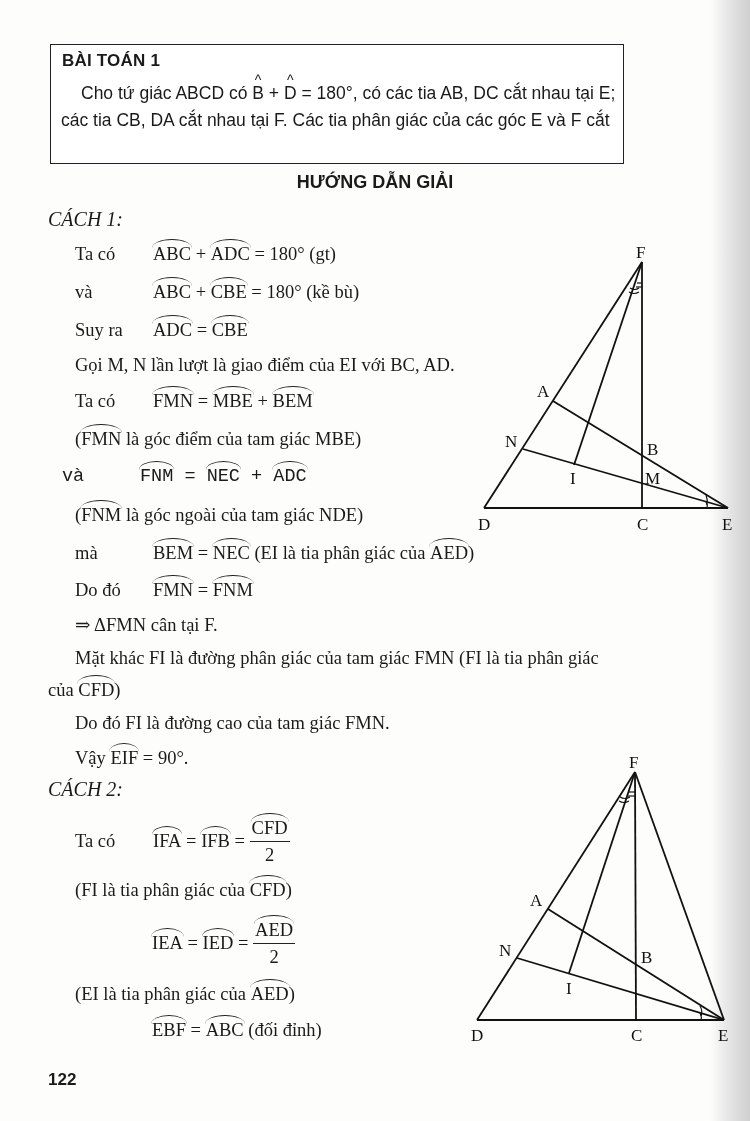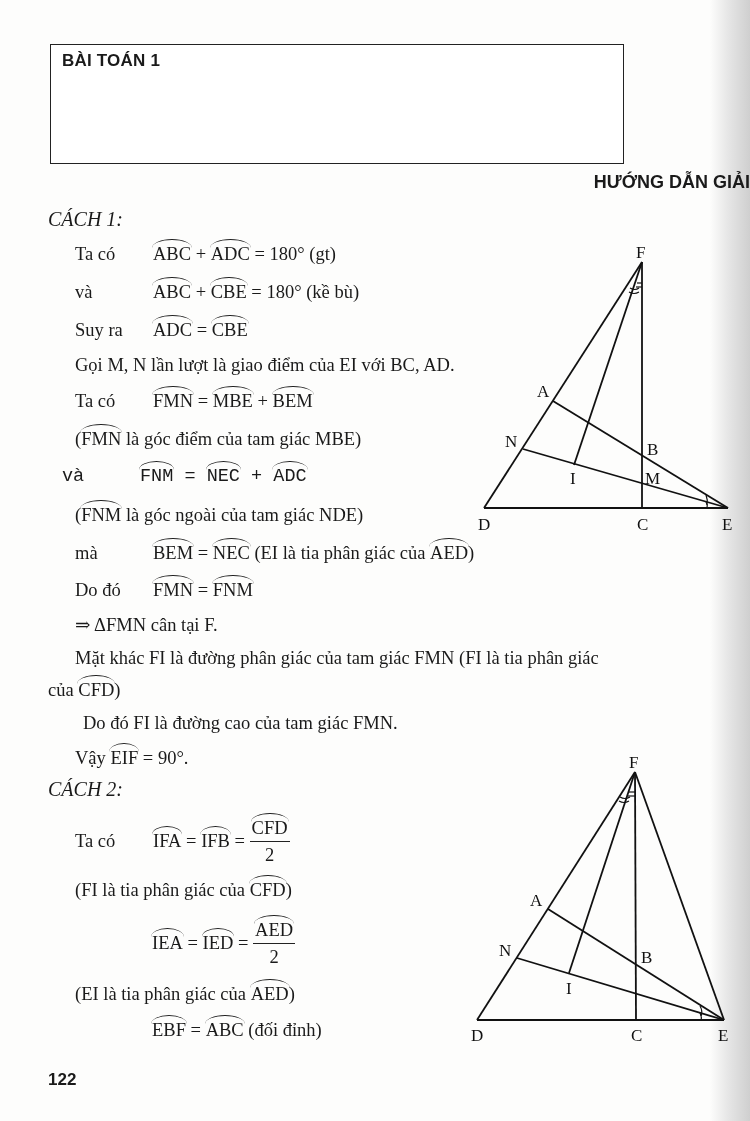--- a/index.html
+++ b/index.html
@@ -19,21 +19,21 @@
     font-family:"Liberation Sans","DejaVu Sans",sans-serif;
   }
   .problem-title {
     position:absolute; left:11px; top:6px;
     font-weight:bold; font-size:17px; letter-spacing:0.2px;
   }
   .problem-line {
     position:absolute; font-size:17.5px; white-space:nowrap;
   }
   .section-heading {
-    position:absolute; left:0; width:750px; top:172px; text-align:right;
+    position:absolute; left:0; width:750px; top:172px; text-align:center;
     font-family:"Liberation Sans","DejaVu Sans",sans-serif;
     font-weight:bold; font-size:18px;
   }
   .method-label {
     position:absolute; left:48px; font-style:italic; font-size:20px;
   }
   .line {
     position:absolute; font-size:18.5px; white-space:nowrap;
   }
   .arc {
@@ -61,20 +61,24 @@
   }
   svg text { font-family:"Liberation Serif","DejaVu Serif",serif; font-size:17px; fill:#111; }
 </style>
 </head>
 <body>
 
 <div class="page-edge"></div>
 
 <div class="problem-box">
   <div class="problem-title">BÀI TOÁN 1</div>
+  <div class="problem-line" style="left:30px; top:38px;">
+    <span>Cho tứ giác ABCD có </span><span class="hat">B</span><span> + </span><span class="hat">D</span><span> = 180°, có các tia AB, DC cắt nhau tại E;</span>
+  </div>
+  <div class="problem-line" style="left:10px; top:65px;">các tia CB, DA cắt nhau tại F. Các tia phân giác của các góc E và F cắt</div>
 </div>
 
 <div class="section-heading">HƯỚNG DẪN GIẢI</div>
 
 <div class="method-label" style="top:208px;">CÁCH 1:</div>
 
 <div class="line" style="left:75px; top:244px;">
   <span style="display:inline-block;width:78px">Ta có</span><span class="arc">ABC</span> <span>+</span> <span class="arc">ADC</span> <span>= 180° (gt)</span>
 </div>
 <div class="line" style="left:75px; top:282px;">
@@ -100,21 +104,21 @@
   <span style="display:inline-block;width:78px">mà</span><span class="arc">BEM</span> <span>=</span> <span class="arc">NEC</span><span> (EI là tia phân giác của </span><span class="arc">AED</span><span>)</span>
 </div>
 <div class="line" style="left:75px; top:580px;">
   <span style="display:inline-block;width:78px">Do đó</span><span class="arc">FMN</span> <span>=</span> <span class="arc">FNM</span>
 </div>
 <div class="line" style="left:75px; top:614px;">⇒ ΔFMN cân tại F.</div>
 <div class="line" style="left:75px; top:648px;">Mặt khác FI là đường phân giác của tam giác FMN (FI là tia phân giác</div>
 <div class="line" style="left:48px; top:680px;">
   <span>của </span><span class="arc">CFD</span><span>)</span>
 </div>
-<div class="line" style="left:75px; top:713px;margin-left:8px;">Do đó FI là đường cao của tam giác FMN.</div>
+<div class="line" style="left:75px; top:713px;">Do đó FI là đường cao của tam giác FMN.</div>
 <div class="line" style="left:75px; top:748px;">
   <span>Vậy </span><span class="arc">EIF</span><span> = 90°.</span>
 </div>
 
 <div class="method-label" style="top:778px;">CÁCH 2:</div>
 
 <div class="line" style="left:75px; top:818px;">
   <span style="display:inline-block;width:78px">Ta có</span><span class="arc">IFA</span> <span>=</span> <span class="arc">IFB</span> <span>=</span> <span class="frac">
       <span class="num"><span class="arc">CFD</span></span>
       <span class="den">2</span>

